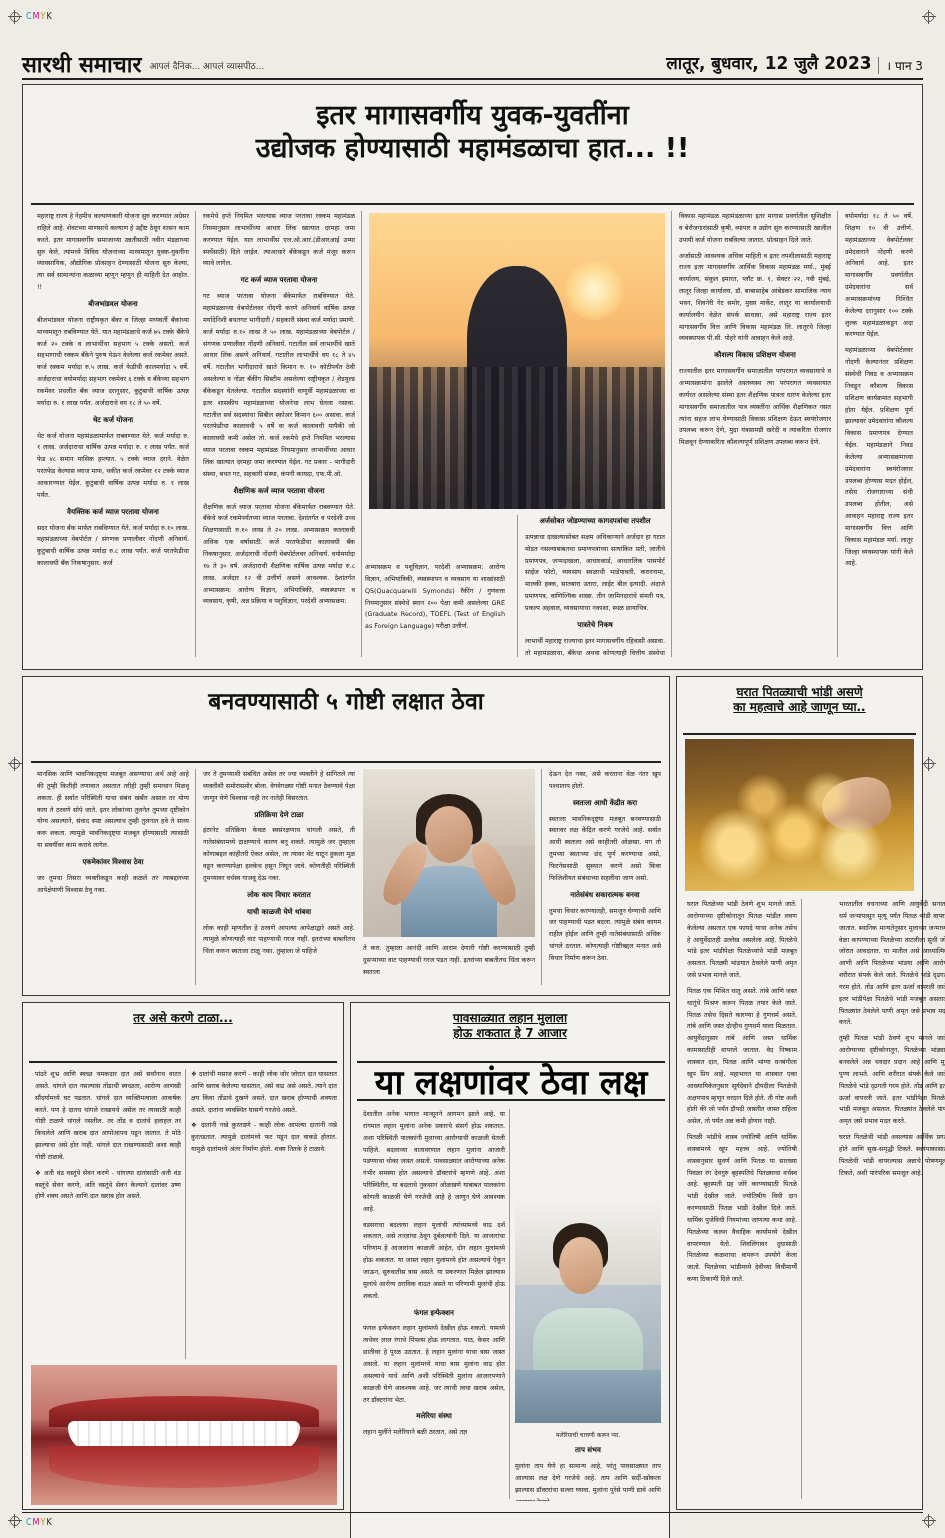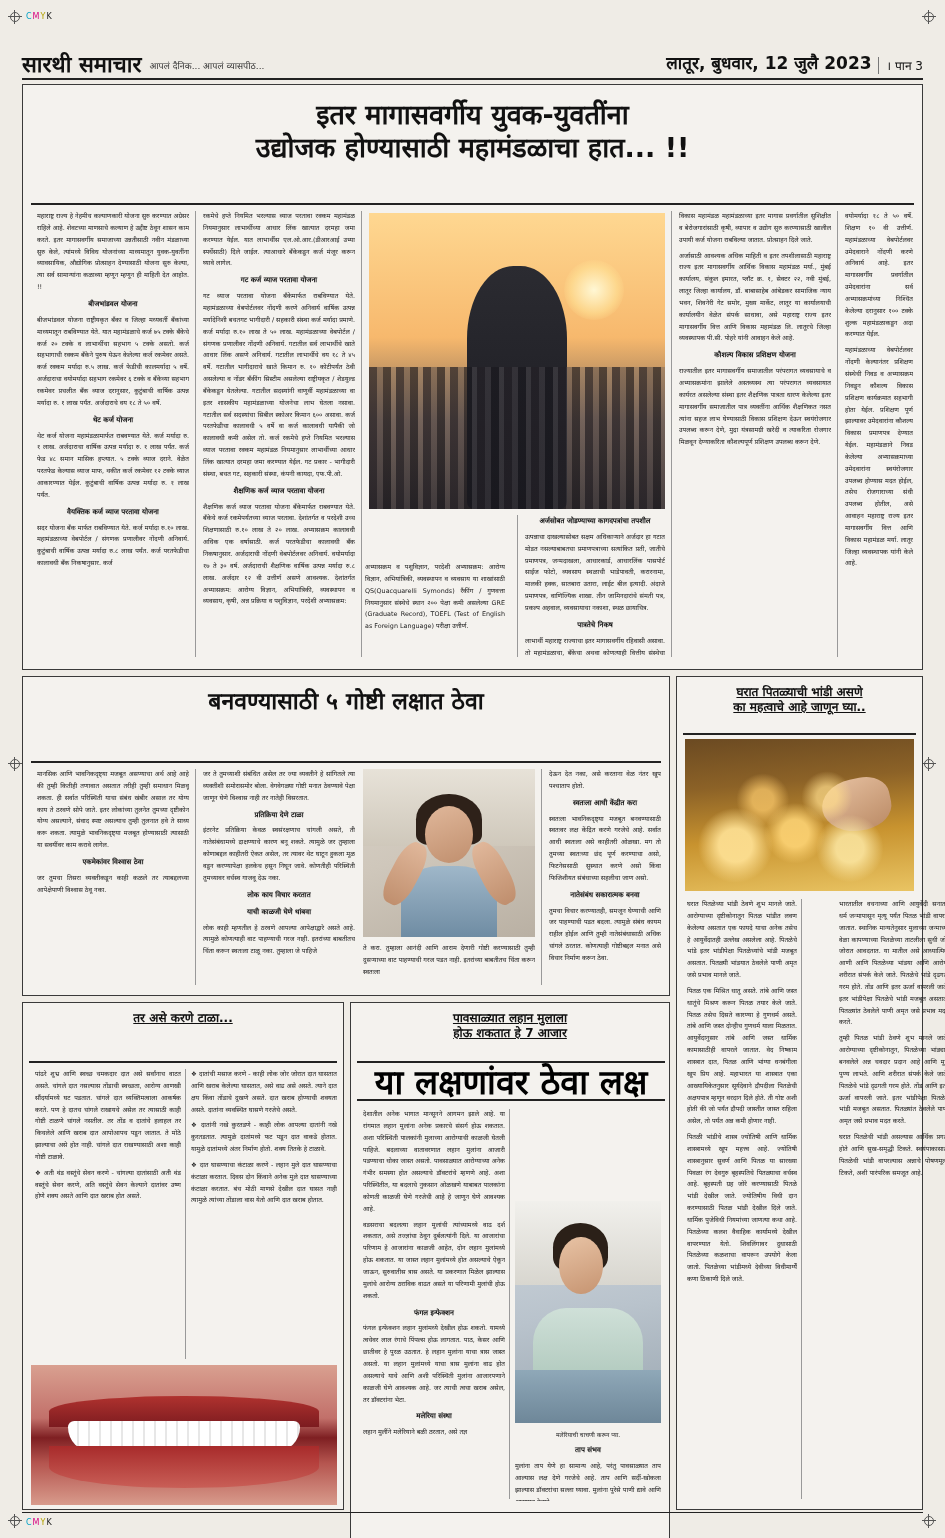--- a/index.html
+++ b/index.html
@@ -343,21 +343,20 @@
     <div class="hrule2" style="left:6px; top:58px; width:308px;"></div>
 
     <div class="col" style="position:absolute; left:12px; top:66px; width:146px; height:290px;">
       <p>पांढरे शुभ्र आणि स्वच्छ चमकदार दात असे सर्वांनाच वाटत असते. चांगले दात नसल्यास तोंडाची स्वच्छता, आरोग्य आणखी सौंदर्यामध्ये घट पडतात. चांगले दात व्यक्तिमत्वाला आकर्षक करते. पण हे दातच चांगले राखायचे असेल तर त्यासाठी काही गोष्टी टाळणे चांगले नसतील. तर तोंड व दातांचे हलाहल तर किचलेले आणि खराब दात आपोआपच पडून जातात. ते मोठे झाल्याचा असे होत नाही. चांगले दात राखण्यासाठी अशा काही गोष्टी टाळावे.</p>
       <p>❖ अती थंड वस्तूंचे सेवन करणे - चांगल्या दातांसाठी अती थंड वस्तूंचे सेवन करणे, अति वस्तूंचे सेवन केल्याने दातांवर उष्ण होणे शक्य असते आणि दात खराब होत असते.</p>
     </div>
     <div class="vrule" style="left:162px; top:66px; height:290px;"></div>
     <div class="col" style="position:absolute; left:168px; top:66px; width:146px; height:290px;">
       <p>❖ दातांची मसाज करणे - काही लोक जोर जोरात दात घासतात आणि खराब केलेल्या घासतात, असे वाढ असे असते. त्याने दात क्षय किंवा तोंडाचे दुखणे असते. दात खराब होण्याची शक्यता असते. दातांना व्यवस्थित घासणे गरजेचे असते.</p>
       <p>❖ दातांनी नखे कुरतडणे - काही लोक आपल्या दातांनी नखे कुरतडतात. त्यामुळे दातांमध्ये फट पडून दात वाकडे होतात. यामुळे दातांमध्ये अंतर निर्माण होतो. शक्य तितके हे टाळावे.</p>
-      <p>❖ दात घासण्याचा कंटाळा करणे - लहान मुले दात घासण्याचा कंटाळा करतात. दिवस दोन किंवाने अनेक मुले दात घासण्याच्या कंटाळा करतात. बंच मोठी माणसे देखील दात घासत नाही त्यामुळे त्यांच्या तोंडाला वास येतो आणि दात खराब होतात.</p>
     </div>
 
     <div class="photo ph-smile" style="left:8px; top:362px; width:306px; height:140px;">
       <div class="lip-top"></div>
       <div class="teeth"></div>
       <div class="lip-bot"></div>
     </div>
   </div>
 
   <div class="frame" style="left:350px; top:1002px; width:320px; height:636px;">

